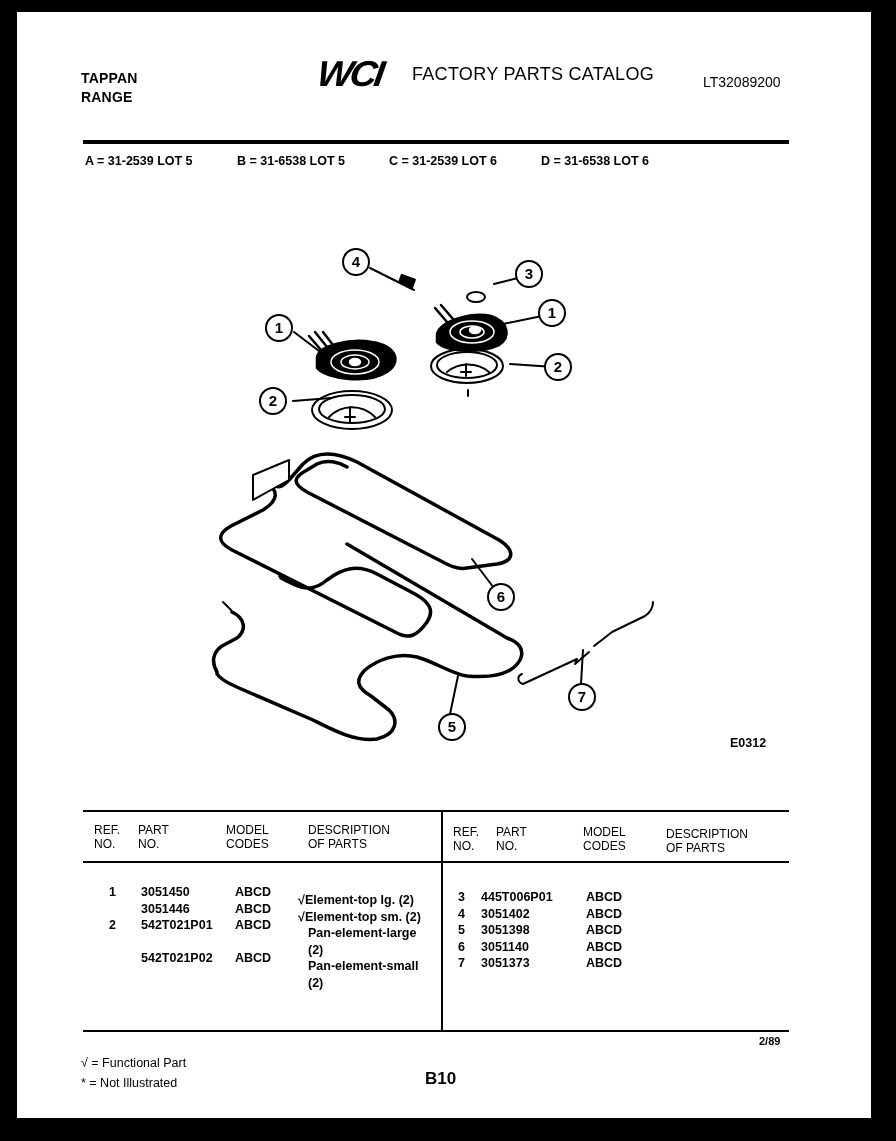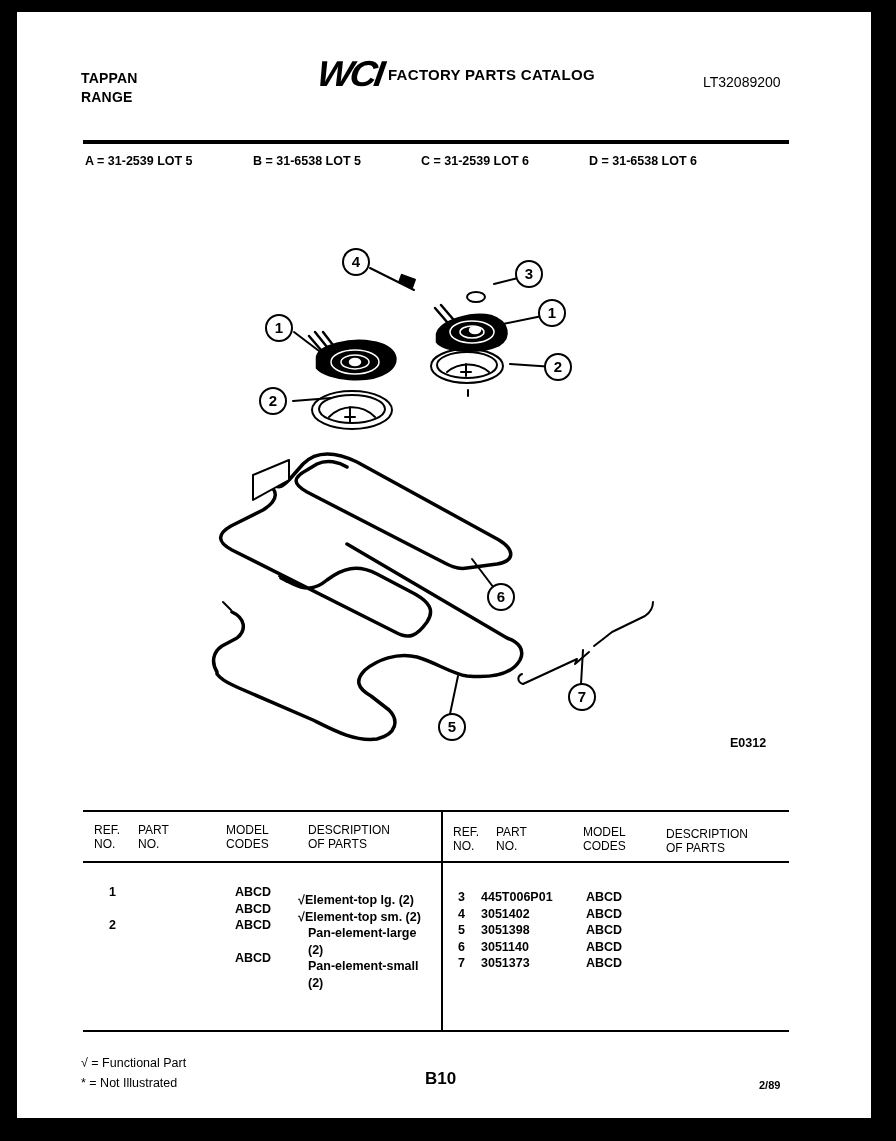--- a/index.html
+++ b/index.html
@@ -7,34 +7,34 @@
     width: 896px; height: 1141px; background: #000; position: relative; overflow: hidden;
     font-family: "Liberation Sans", sans-serif; color: #000;
   }
   .page {
     position: absolute; left: 17px; top: 12px; width: 854px; height: 1106px; background: #fff;
   }
   .abs { position: absolute; }
   .hdr-left { left: 64px; top: 57px; font-size: 14px; font-weight: bold; line-height: 19px; letter-spacing: 0.2px; }
   .brand { left: 302px; top: 44px; display: flex; align-items: center; }
   .logo { font-size: 36px; font-weight: bold; font-style: italic; letter-spacing: -3px; transform: scaleX(1.05) skewX(-8deg); line-height: 36px; margin-right: 8px; font-family: "Liberation Sans", sans-serif; }
-  .catalog-title { font-size: 15px; font-weight: bold; letter-spacing: 0.3px; }
+  .catalog-title { font-size: 18px; font-weight: normal; letter-spacing: 0.3px; margin-left: 24px; }
   .hdr-right { left: 686px; top: 62px; font-size: 14px; font-weight: normal; }
   .rule-thick { position: absolute; left: 66px; width: 706px; height: 4px; background: #000; }
   .rule { position: absolute; height: 2px; background: #000; }
-  .lots { left: 68px; top: 142px; display: flex; gap: 16px; font-size: 12.5px; font-weight: bold; align-items: center; }
+  .lots { left: 68px; top: 142px; display: flex; gap: 0; font-size: 12.5px; font-weight: bold; align-items: center; }
   .lots span { display: inline-block; }
   .diagram { left: 0; top: 0; width: 854px; height: 800px; }
   .diagram-code { left: 713px; top: 724px; font-size: 12.5px; font-weight: bold; }
   .th { font-size: 12px; font-weight: normal; line-height: 14px; }
   .cell { font-size: 12.5px; font-weight: bold; line-height: 16.5px; }
   .vline { position: absolute; left: 424px; top: 798px; width: 2px; height: 220px; background: #000; }
   .footer-notes { left: 64px; top: 1041px; font-size: 12.5px; font-weight: normal; line-height: 20px; }
   .page-num { left: 408px; top: 1057px; font-size: 17px; font-weight: bold; text-align: center; }
-  .date { left: 742px; top: 1067px; font-size: 11px; font-weight: bold; }
+  .date { left: 742px; top: 1023px; font-size: 11px; font-weight: bold; }
 </style>
 </head>
 <body>
 
 <div class="page">
 
   <div class="abs hdr-left">
     <div>TAPPAN</div>
     <div>RANGE</div>
   </div>
@@ -186,20 +186,27 @@
   <div class="abs th" style="left:649px; top:815px;">
     <div>DESCRIPTION</div>
       <div>OF PARTS</div>
   </div>
 
   <div class="abs cell" style="left:92px; top:872px;">
     <div>1</div>
     <div>&nbsp;</div>
     <div>2</div>
   </div>
+  <div class="abs cell" style="left:124px; top:872px;">
+    <div>3051450</div>
+    <div>3051446</div>
+    <div>542T021P01</div>
+    <div>&nbsp;</div>
+    <div>542T021P02</div>
+  </div>
   <div class="abs cell" style="left:218px; top:872px;">
     <div>ABCD</div>
     <div>ABCD</div>
     <div>ABCD</div>
     <div>&nbsp;</div>
     <div>ABCD</div>
   </div>
   <div class="abs cell" style="left:281px; top:872px;margin-top:8px;">
     <div><span>√</span><span>Element-top lg. (2)</span></div>
     <div><span>√</span><span>Element-top sm. (2)</span></div>

